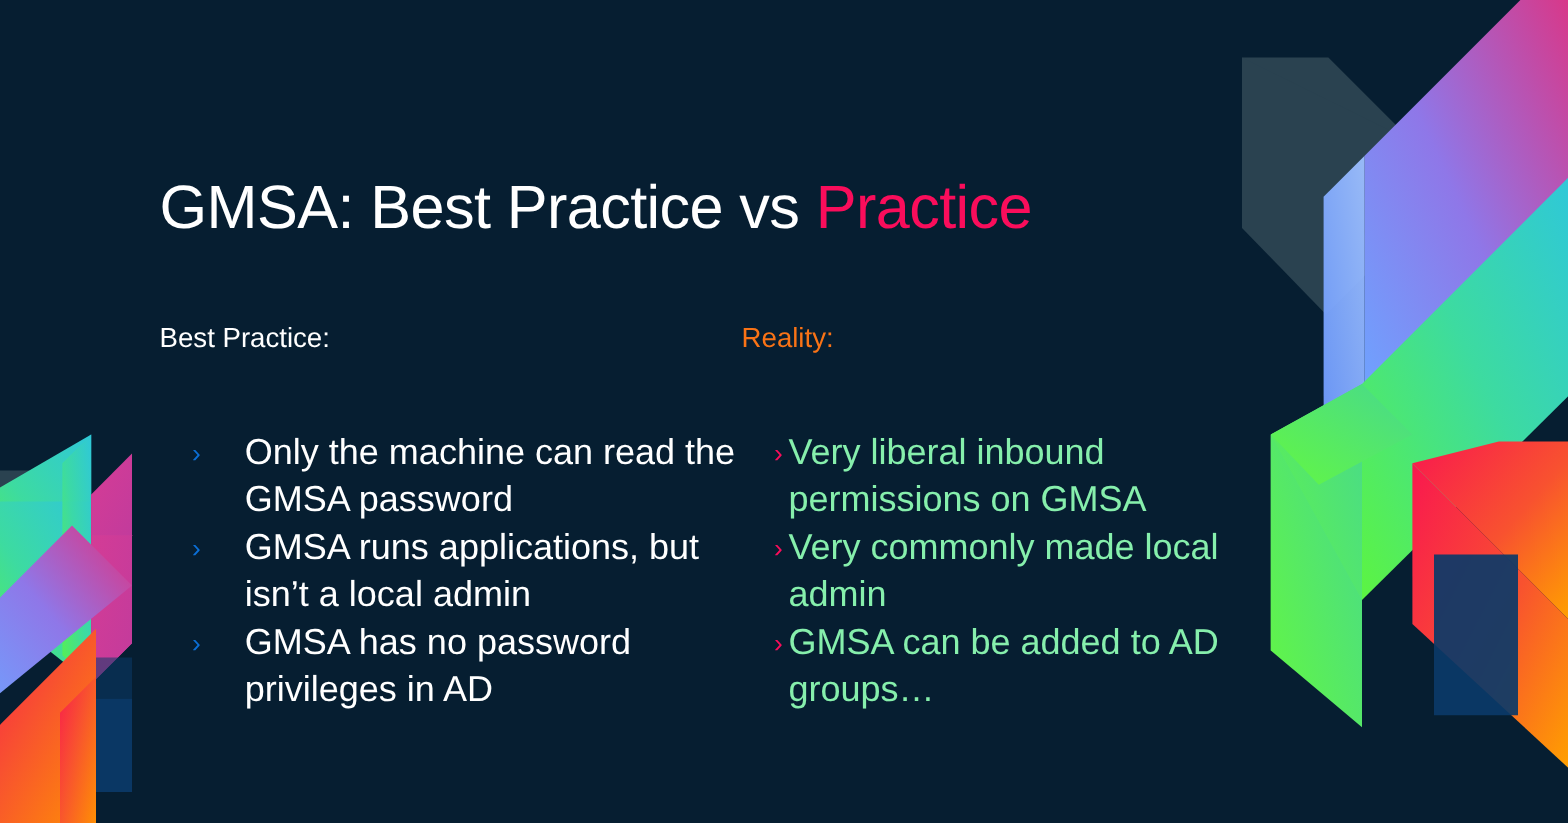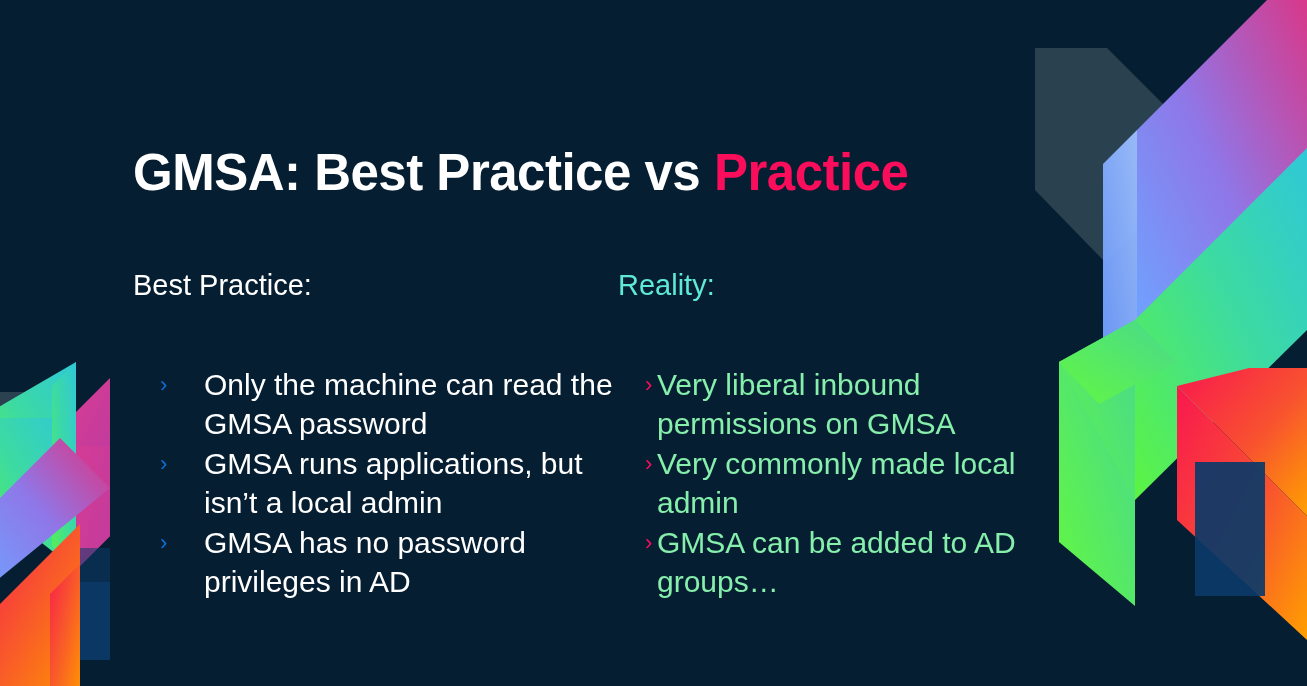--- a/index.html
+++ b/index.html
@@ -32,46 +32,46 @@
 
   
   #title-block {
     position:absolute;
     left:133px;
     top:146px;
     white-space:nowrap;
   }
   .title-text {
     font-size:51px;
-    font-weight:bold;
+    font-weight:normal;
     letter-spacing:-0.5px;
     line-height:1.05;
   }
   .title-main   { color:#ffffff; }
   .title-accent { color:#f8e; color:#fa0d5b; }
 
   
   #columns {
     position:absolute;
     left:133px;
     top:268px;
     width:1000px;
     display:flex;
   }
   .column { width:485px; }
   .column.right-col { width:430px; }
 
   .col-heading {
-    font-size:29px;
+    font-size:23px;
     font-weight:normal;
     line-height:1.2;
     margin-bottom:62px;
   }
   .col-heading.light { color:#ffffff; }
-  .col-heading.pink  { color:#5eead4; }
+  .col-heading.pink  { color:#f97316; }
 
   .bullets { list-style:none; }
 
   .bullet {
     display:flex;
     align-items:flex-start;
     font-size:30px;
     line-height:39px;
     margin-bottom:1px;
   }

